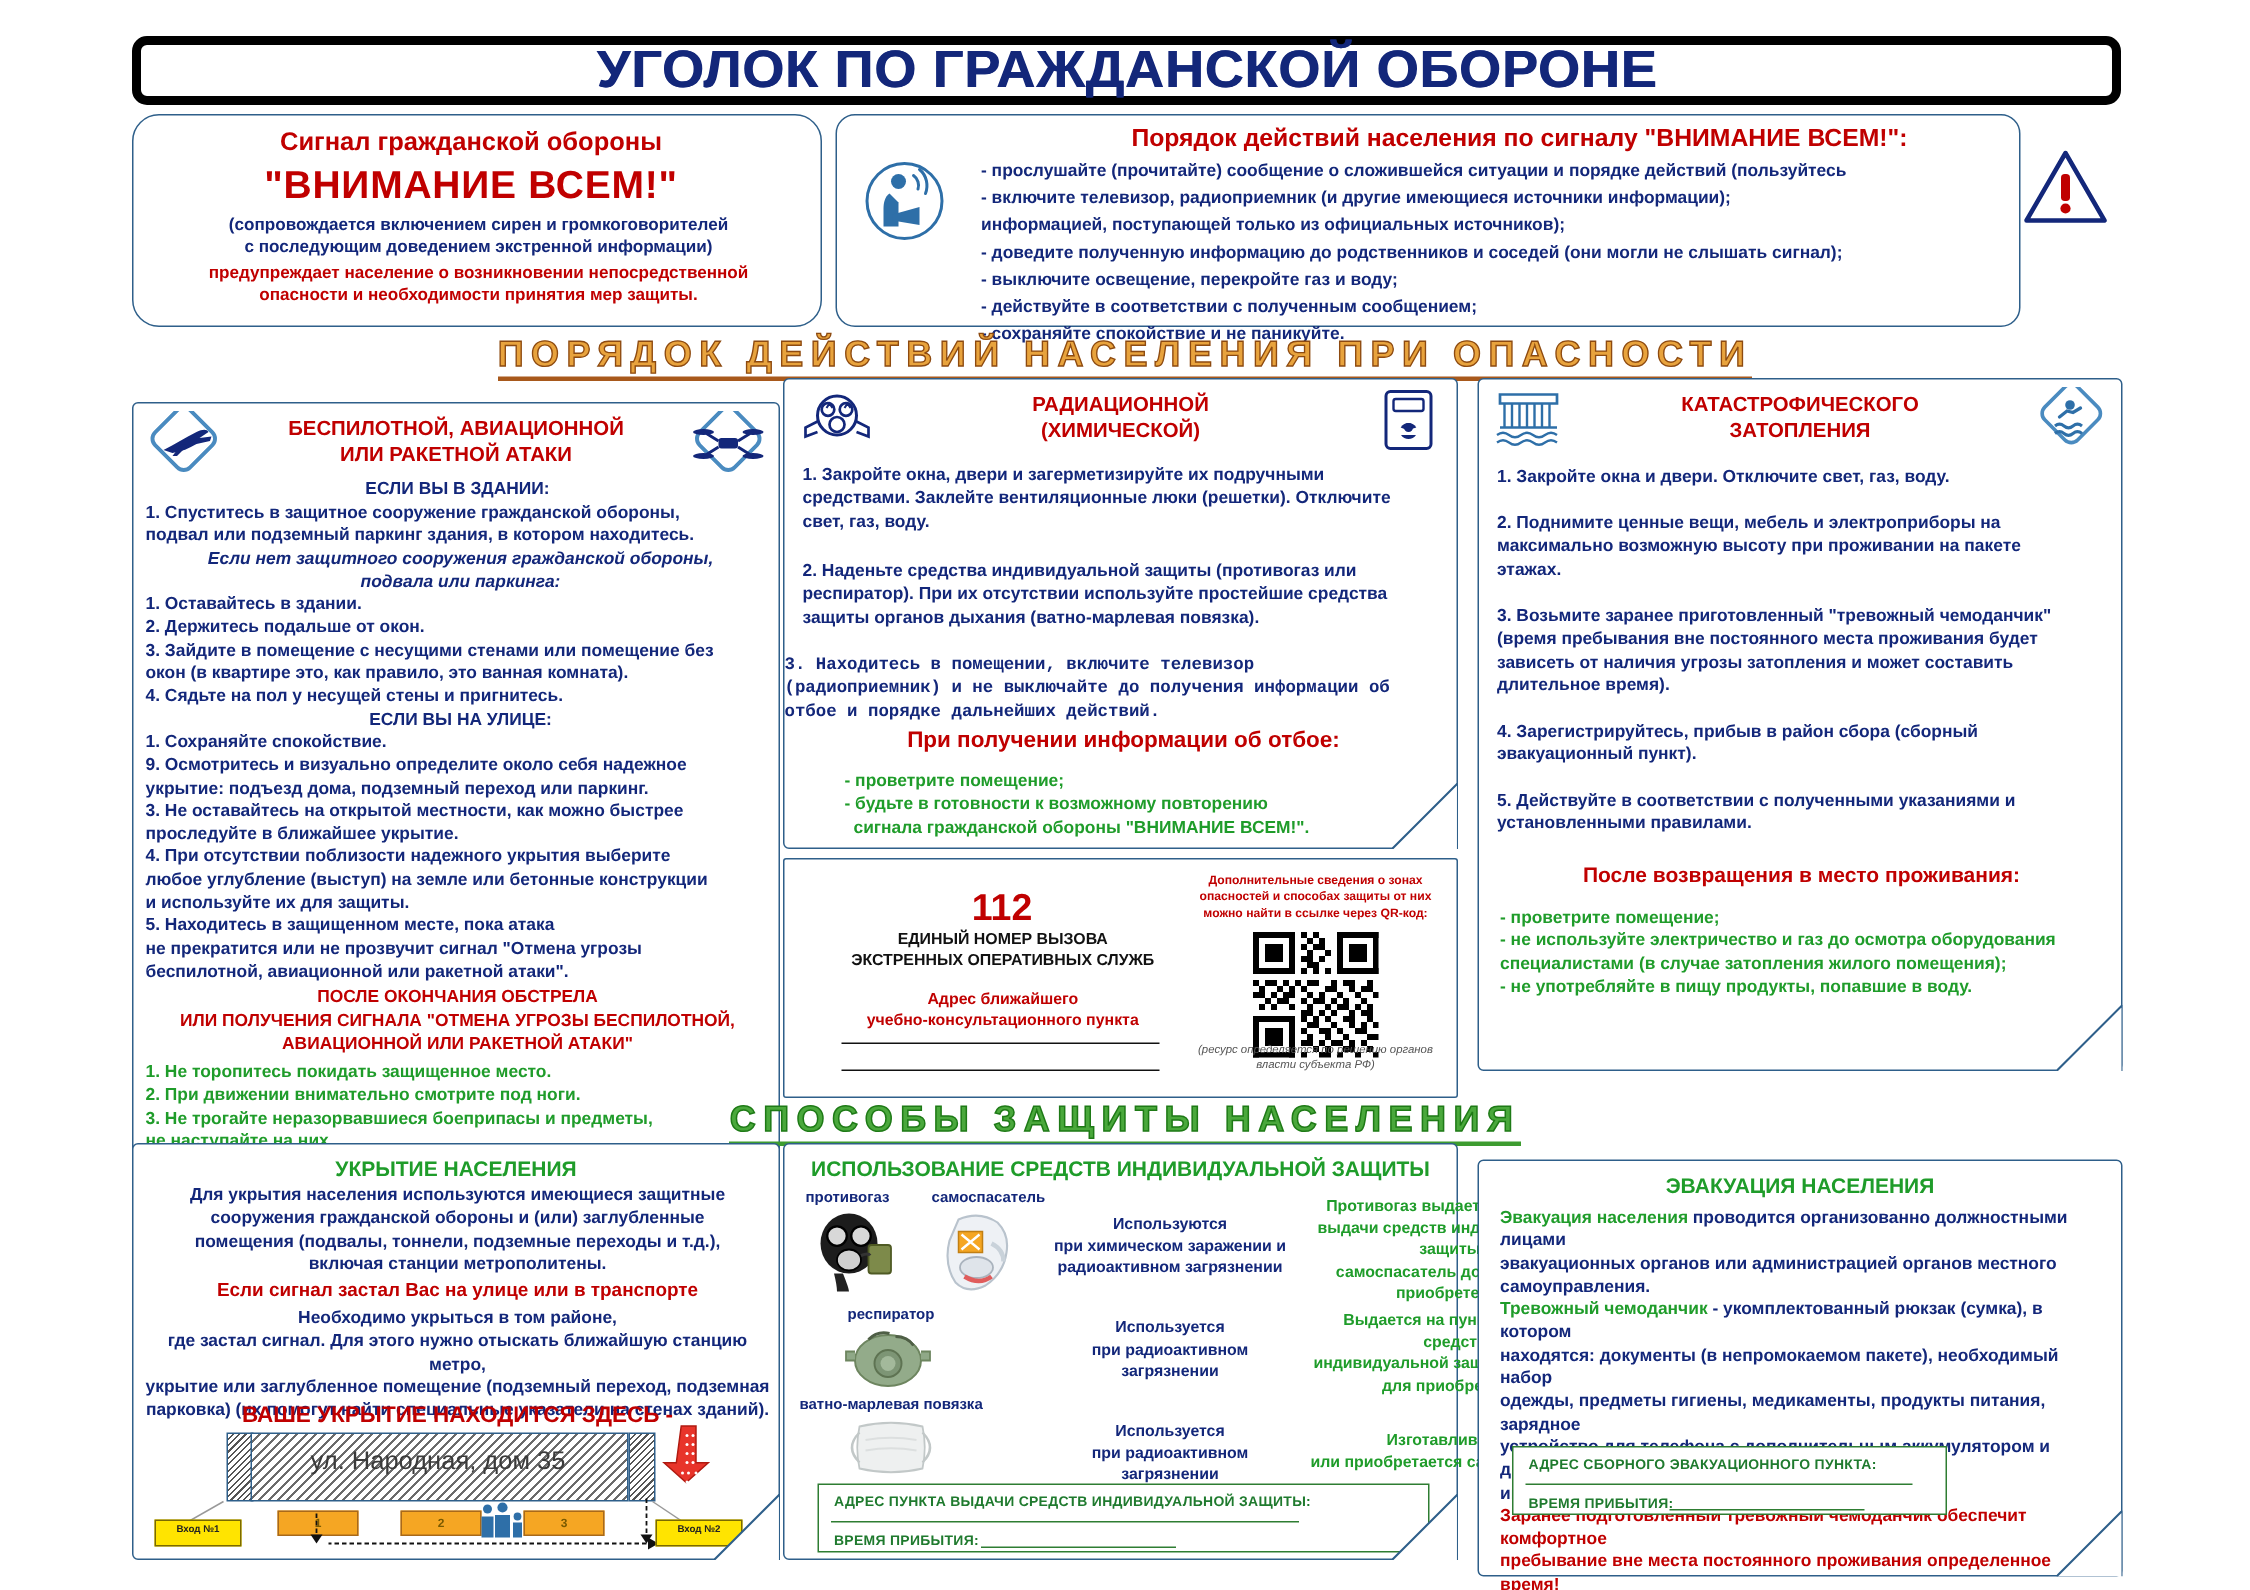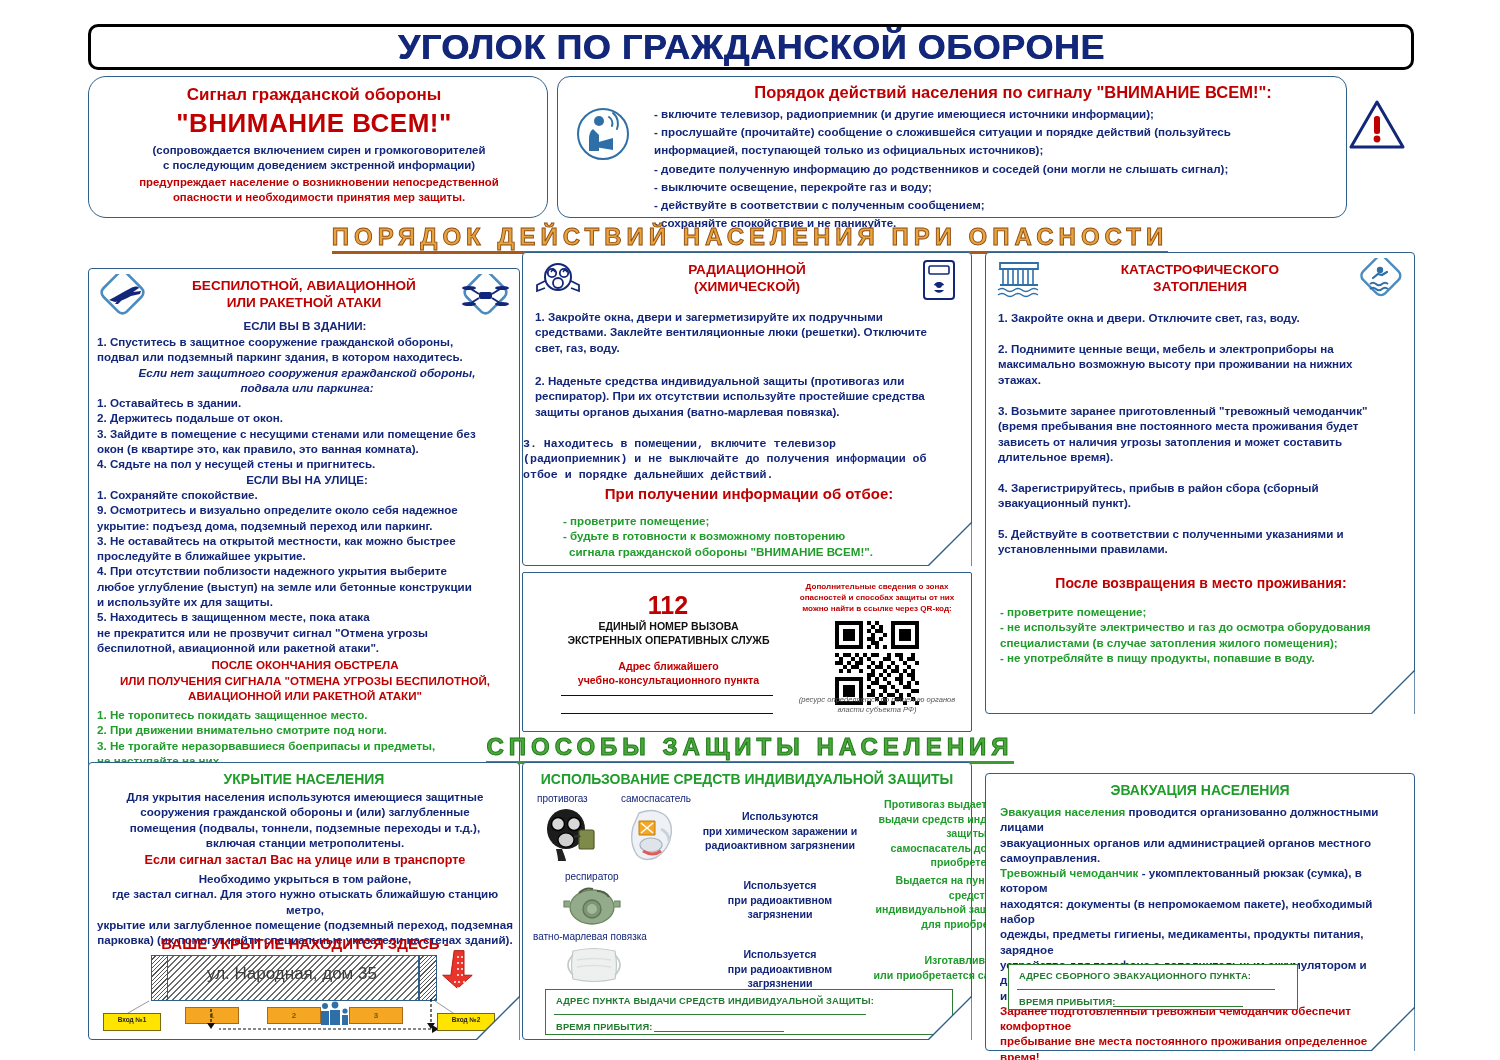--- a/index.html
+++ b/index.html
@@ -11,21 +11,21 @@
   .poster{position:absolute;left:0;top:0;width:1500px;height:1060px;}
 
   
   .card{position:absolute;box-sizing:border-box;background:#fff;
         border:1.5px solid #2e5f8a;border-radius:14px;}
   .card-sq{position:absolute;box-sizing:border-box;background:#fff;
         border:1.6px solid #2e5f8a;}
 
   
   #title-bar{left:88px;top:24px;width:1326px;height:46px;border-radius:10px;
-             border:3px solid #000000;display:flex;align-items:center;justify-content:center;}
+             border:6px solid #000000;display:flex;align-items:center;justify-content:center;}
   #title-text{font-size:35px;font-weight:bold;color:#13277a;letter-spacing:.5px;
               font-family:"Liberation Sans",sans-serif;
               transform:scaleX(1.03);white-space:nowrap;
               text-shadow:0.5px 0 0 #13277a;}
 
   
   #signal-box{left:88px;top:76px;width:460px;height:142px;border-radius:18px;}
   #signal-title{position:absolute;left:10px;top:8px;width:430px;text-align:center;
         font-size:17px;font-weight:bold;color:#c00000;}
   #signal-big{position:absolute;left:10px;top:31px;width:430px;text-align:center;
@@ -94,21 +94,21 @@
      font-size:6.5px;font-weight:bold;color:#222;text-align:center;line-height:11px;height:16px;}
   .orange-box{position:absolute;background:#f5a623;border:1px solid #a8691a;
      height:15px;font-size:8px;color:#7a5a00;text-align:center;line-height:15px;font-weight:bold;}
 
   
   .field-box{position:absolute;box-sizing:border-box;border:1.3px solid #2e7d32;background:#fff;}
   .field-lbl{position:absolute;font-size:9.3px;font-weight:bold;color:#1f7a2e;letter-spacing:.2px;}
   .field-line{position:absolute;border-bottom:1px solid #2e7d32;height:0;}
 
   
-  .ppe-lbl{position:absolute;font-size:10px;font-weight:normal;color:#13277a;}
+  .ppe-lbl{position:absolute;font-size:10px;font-weight:bold;color:#13277a;}
   .ppe-use{position:absolute;font-size:10.6px;font-weight:bold;color:#13277a;text-align:center;line-height:14.5px;}
   .ppe-avail{position:absolute;font-size:10.6px;font-weight:bold;color:#1f9c2a;text-align:center;line-height:14.5px;}
 
   
   #num112{position:absolute;left:20px;top:18px;width:250px;text-align:center;
         font-size:25px;font-weight:bold;color:#c00000;}
   #num112-sub{position:absolute;left:8px;top:46px;width:275px;text-align:center;
         font-size:10.6px;font-weight:bold;color:#111;line-height:14px;}
   #addr112{position:absolute;left:8px;top:86px;width:275px;text-align:center;
         font-size:10.6px;font-weight:bold;color:#c00000;line-height:14px;}
@@ -148,22 +148,22 @@
       <path d="M13 10c-3 4-3 13 0 18" fill="none" stroke="#2e6fa8" stroke-width="2.2" stroke-linecap="round"></path>
       <path d="M8 6c-5 6-5 19 0 26" fill="none" stroke="#2e6fa8" stroke-width="2.2" stroke-linecap="round"></path>
       <path d="M43 10c3 4 3 13 0 18" fill="none" stroke="#2e6fa8" stroke-width="2.2" stroke-linecap="round"></path>
       <path d="M48 6c5 6 5 19 0 26" fill="none" stroke="#2e6fa8" stroke-width="2.2" stroke-linecap="round"></path>
     </svg>
   </div>
 
   <div class="card" id="actions-box">
     <div id="actions-title">Порядок действий населения  по сигналу "ВНИМАНИЕ ВСЕМ!":</div>
     <ul id="actions-list">
+      <li>- прослушайте (прочитайте) сообщение о сложившейся ситуации и порядке действий (пользуйтесь</li>
       <li>- включите телевизор, радиоприемник (и другие имеющиеся источники информации);</li>
-      <li>- прослушайте (прочитайте) сообщение о сложившейся ситуации и порядке действий (пользуйтесь</li>
       <li>информацией, поступающей только из официальных источников);</li>
       <li>- доведите полученную информацию до родственников и соседей (они могли не слышать сигнал);</li>
       <li>- выключите освещение, перекройте газ и воду;</li>
       <li>- действуйте в соответствии с полученным сообщением;</li>
       <li>- сохраняйте спокойствие и не паникуйте.</li>
     </ul>
     <svg id="radio-icon" viewBox="0 0 56 54">
       <circle cx="28" cy="27" r="25" fill="none" stroke="#2e6fa8" stroke-width="2"></circle>
       <circle cx="24" cy="14" r="5" fill="#2e6fa8"></circle>
       <path d="M18 22c-3 2-4 6-4 10v12h10V28" fill="#2e6fa8"></path>
@@ -433,21 +433,21 @@
       <rect x="11" y="2" width="31" height="31" rx="6" transform="rotate(45 26.5 18)" fill="#fff" stroke="#4a8bc0" stroke-width="2.4"></rect>
       <circle cx="26" cy="12" r="3.2" fill="#2e6fa8"></circle>
       <path d="M19 20l5-4 4 1 5-3" stroke="#2e6fa8" stroke-width="2.2" fill="none" stroke-linecap="round"></path>
       <path d="M16 26q3-2.5 6 0t6 0t6 0" fill="none" stroke="#2e6fa8" stroke-width="2"></path>
       <path d="M16 31q3-2.5 6 0t6 0t6 0" fill="none" stroke="#2e6fa8" stroke-width="2"></path>
     </svg>
 
     <div class="pnl-body" style="left:12px;top:57px;width:408px;">1. Закройте окна и двери. Отключите свет, газ, воду.</div>
     <div class="pnl-body" style="left:12px;top:88px;width:408px;">
       <span class="bl">2. Поднимите ценные вещи, мебель и электроприборы на</span>
-      <span class="bl">максимально возможную высоту при проживании на нижних</span>
+      <span class="bl">максимально возможную высоту при проживании на пакете</span>
       <span class="bl">этажах.</span>
     </div>
     <div class="pnl-body" style="left:12px;top:150px;width:408px;">
       <span class="bl">3. Возьмите заранее приготовленный "тревожный чемоданчик"</span>
       <span class="bl">(время пребывания вне постоянного места проживания будет</span>
       <span class="bl">зависеть от наличия угрозы затопления и может составить</span>
       <span class="bl">длительное время).</span>
     </div>
     <div class="pnl-body" style="left:12px;top:227px;width:408px;">
       <span class="bl">4. Зарегистрируйтесь, прибыв в район сбора (сборный</span>

